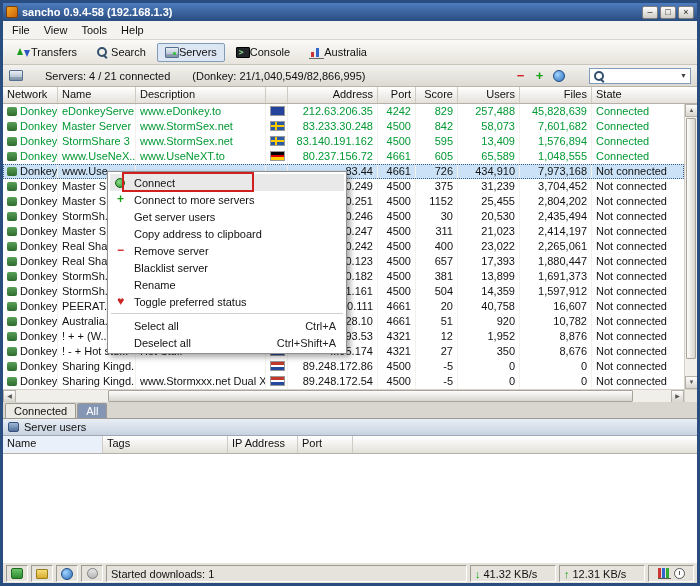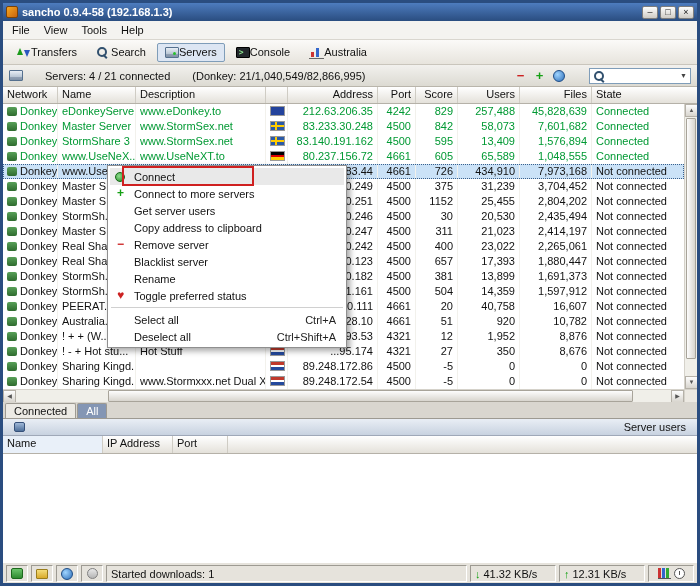--- a/index.html
+++ b/index.html
@@ -107,21 +107,21 @@
     border:1px solid #a8a49a; border-radius:1px; }
   .vgap { flex:0 0 16px; }
   .hscroll { position:absolute; left:0; right:13px; bottom:0; height:13px; background:#f0efe9;
     border-top:1px solid #d5d2ca; display:flex; }
   .htrack { flex:1; position:relative; }
   .hthumb { position:absolute; left:92px; right:38px; top:0; bottom:0;
     background:linear-gradient(#fdfdfd,#d8d5ce); border:1px solid #a8a49a; border-radius:1px; }
   .corner { position:absolute; right:0; bottom:0; width:13px; height:13px; background:#ece9e2;
     border-top:1px solid #d5d2ca; border-left:1px solid #d5d2ca; }
   
-  .context-menu { position:absolute; left:104px; top:78px; width:240px; background:#fff;
+  .context-menu { position:absolute; left:104px; top:84px; width:240px; background:#fff;
     border:1px solid #8f8f8f; box-shadow:3px 3px 6px rgba(0,0,0,.35); padding:2px; z-index:5; }
   .mitem { height:17px; display:flex; align-items:center; padding:0 8px 0 3px; position:relative; }
   .mitem.hl { background:#e9e9e9; }
   .micon { flex:0 0 15px; width:15px; height:13px; margin-right:6px; text-align:center;
     font-size:12px; line-height:13px; font-weight:bold; }
   .micon-plus  { color:#15a015; }
   .micon-minus { color:#cc2222; }
   .micon-heart { color:#cc2222; font-weight:normal; }
   .micon-connect { flex:0 0 10px; width:10px; height:10px; margin:0 9px 0 2px; border-radius:50%;
     background:radial-gradient(circle at 38% 38%, #8fdc8f, #1d8a1d); border:1px solid #156515; }
@@ -132,21 +132,21 @@
     border:2px solid var(--annotation-red,#cf2020); pointer-events:none; z-index:6; }
   
   .bottom-tabs { flex:0 0 17px; background:#d9d6cf; border-bottom:1px solid #9d9a92;
     display:flex; align-items:flex-end; padding:1px 2px 0; gap:1px; }
   .btab { height:15px; padding:1px 8px; background:#eceae4; border:1px solid #9d9a92;
     border-bottom:none; border-radius:2px 2px 0 0; }
   .btab.active { background:#8496b4; color:#fff; }
   
   .su-panel { flex:0 0 143px; display:flex; flex-direction:column; background:#fff; }
   .su-bar { flex:0 0 17px; background:linear-gradient(#e9eef5,#c8d2e0); border-bottom:1px solid #9fa8b8;
-    display:flex; align-items:center; padding:0 11px;justify-content:space-between; }
+    display:flex; align-items:center; gap:5px; padding:0 5px; }
   .su-icon { width:11px; height:10px; border-radius:2px;
     background:linear-gradient(#9fb8d8,#4e6f9a); border:1px solid #36517a; }
   .su-header { flex:0 0 18px; display:flex; background:linear-gradient(#ffffff,#e4e1da);
     border-bottom:1px solid #b5b1a8; }
   .u-name{width:100px; background:#e9f0f9;} .u-tags{width:125px;} .u-ip{width:70px;} .u-port{width:55px;}
   .u-fill{flex:1; border-right:none;}
   .su-body { flex:1; background:#fff; }
   
   .statusbar { flex:0 0 21px; background:#e6e3dc; border-top:1px solid #fff;
     display:flex; align-items:center; padding:2px 3px; gap:3px; }
@@ -549,20 +549,21 @@
       <div class="btab active">All</div>
     </div>
 
   <div class="su-panel">
     <div class="su-bar">
       <span class="su-icon"></span>
       <span>Server users</span>
     </div>
     <div class="su-header">
         <div class="hcell u-name">Name</div>
+        <div class="hcell u-tags">Tags</div>
         <div class="hcell u-ip">IP Address</div>
         <div class="hcell u-port">Port</div>
         <div class="hcell u-fill"></div>
       </div>
     <div class="su-body"></div>
   </div>
 
   <div class="statusbar">
     <span style="display:flex;gap:3px">
         <div class="sb-cell sb-iconcell">

